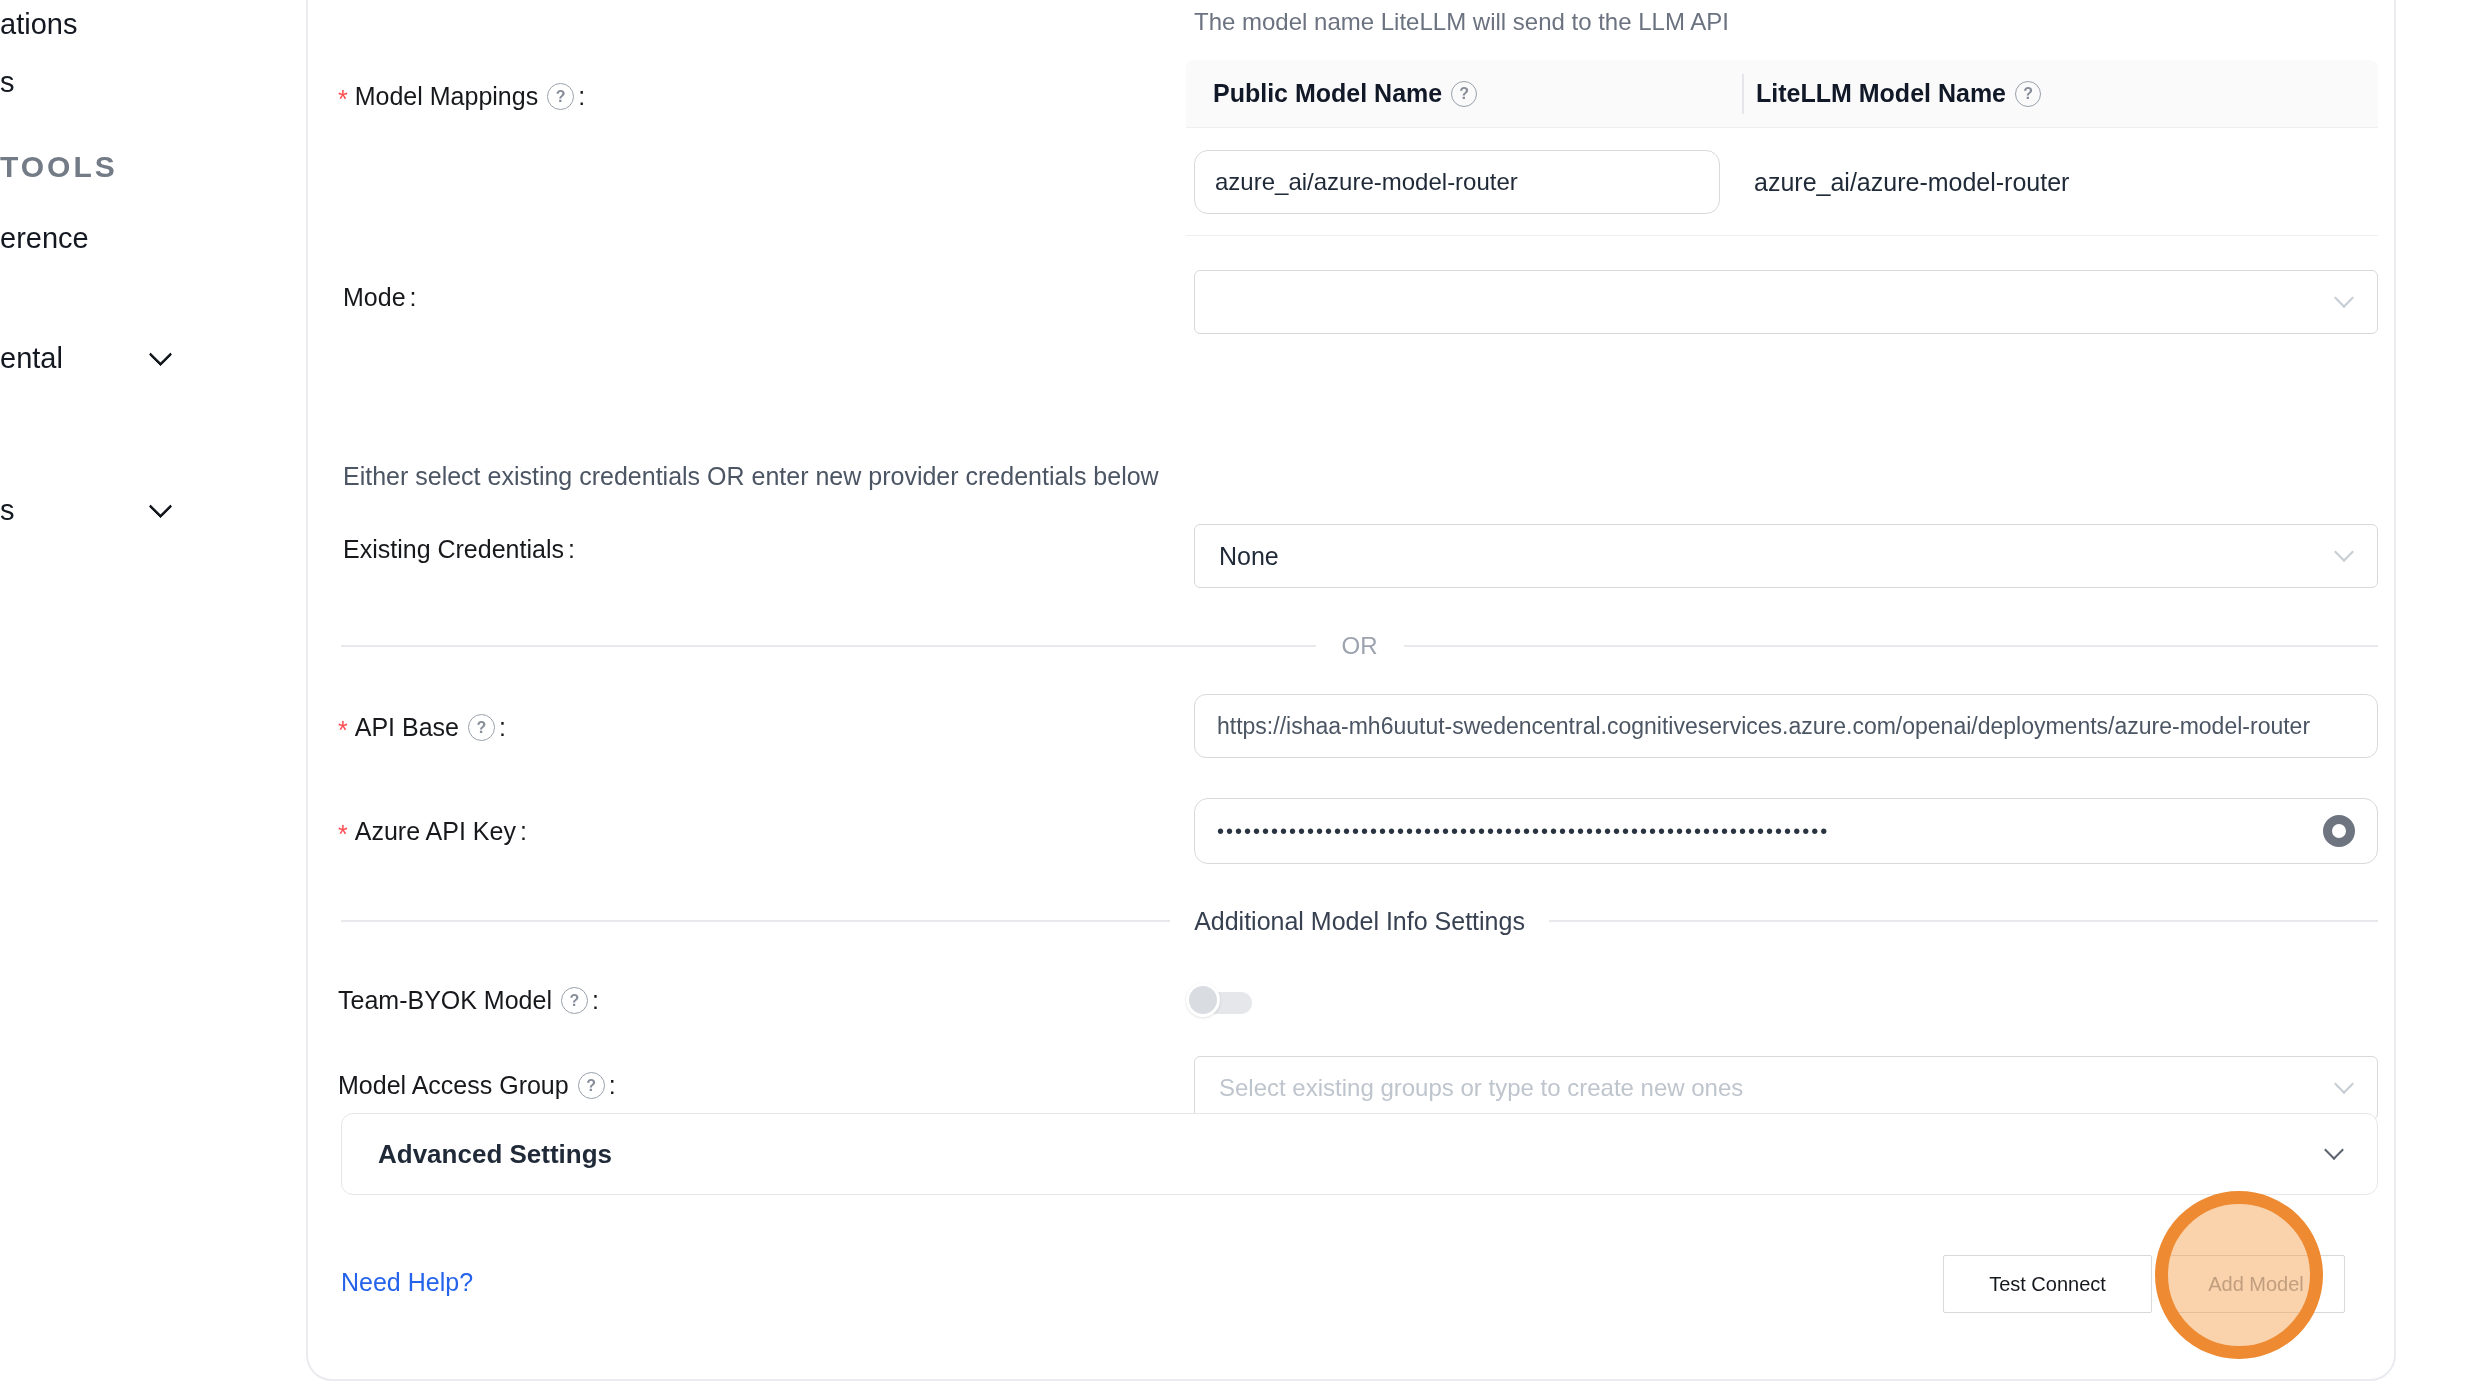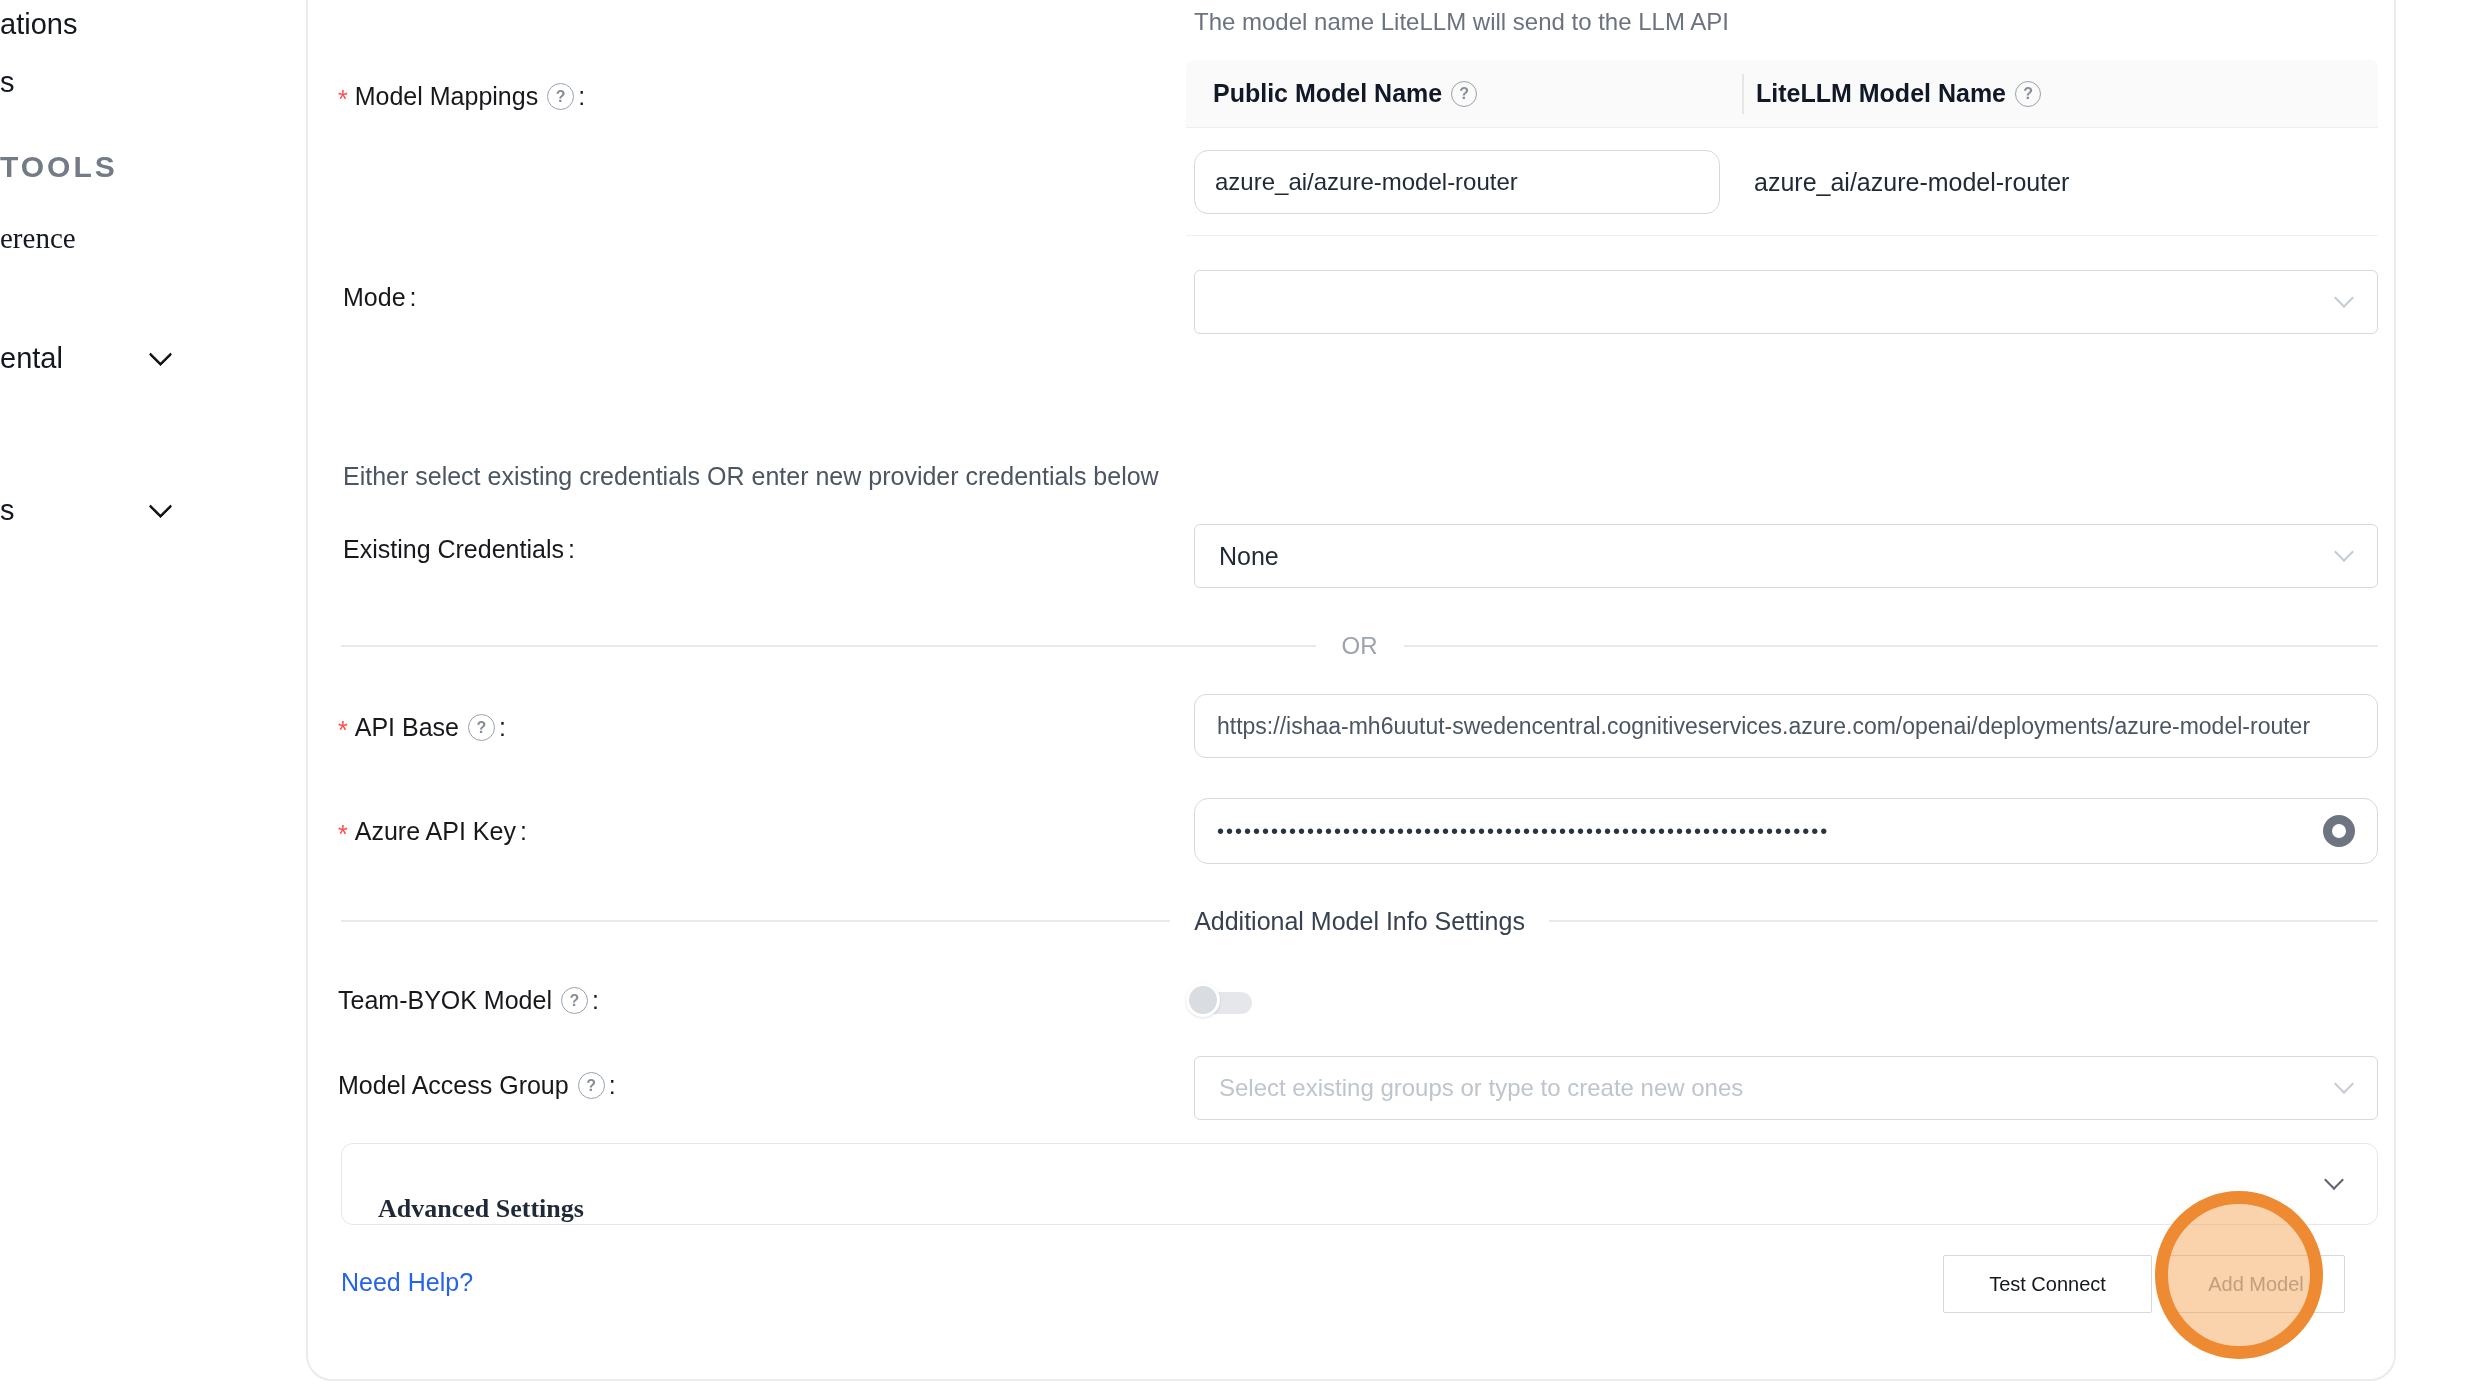--- a/index.html
+++ b/index.html
@@ -52,21 +52,21 @@
   .input { border-radius:12px; font-size:23px; color:#4b5563; padding:16px 22px; white-space:nowrap; overflow:hidden; }
   .input input { border:none; outline:none; width:100%; font-size:23px; color:#4b5563; font-family:"Liberation Sans", sans-serif; background:transparent; }
   .hint { position:absolute; font-size:24px; color:#6b7280; }
   .dots { font-size:20px; letter-spacing:2px; color:#2a3340; overflow:hidden; white-space:nowrap; padding-right:60px; }
   .eye { position:absolute; right:22px; top:50%; margin-top:-16px; width:32px; height:32px; border:9px solid #6e7480; border-radius:50%; background:#fff; }
   
   .toggle { position:absolute; left:1186px; top:983px; width:70px; height:40px; }
   .toggle .pill { position:absolute; left:8px; top:9px; width:58px; height:22px; border-radius:11px; background:#e5e7ea; }
   .toggle .knob { position:absolute; left:0; top:0; width:34px; height:34px; border:3px solid #fff; border-radius:50%; background:#d9dce0; box-shadow:0 1px 3px rgba(0,0,0,0.12); }
   
-  .adv { position:absolute; left:341px; top:1143px; width:2037px; height:82px; background:#fff; border:1.5px solid #e5e7eb; border-radius:12px; display:flex; align-items:flex-end;font-family:Liberation Serif, serif; }
+  .adv { position:absolute; left:341px; top:1113px; width:2037px; height:82px; background:#fff; border:1.5px solid #e5e7eb; border-radius:12px; display:flex; align-items:center; }
   .adv .lbl { margin-left:36px; font-size:26px; font-weight:700; color:#1f2937; }
   .adv .chev { position:absolute; right:36px; top:50%; width:14px; height:14px; margin-top:-11px; border-right:2.5px solid #5b6470; border-bottom:2.5px solid #5b6470; transform:rotate(45deg); }
   
   .link { color:#2563eb; }
   .btn { position:absolute; height:58px; background:#fff; border:1.5px solid #d9d9d9; border-radius:2px; display:flex; align-items:center; justify-content:center; font-size:20px; }
   .btn-test { left:1943px; top:1255px; width:209px; color:#15181d; }
   .btn-add { left:2167px; top:1255px; width:178px; color:#98a1ac; }
   
   .highlight {
     position:absolute; left:2155px; top:1191px; width:168px; height:168px;
@@ -77,21 +77,21 @@
 </head>
 <body>
 
 <div class="screen">
 
   <div class="card"></div>
 
   <div class="sb-item" style="top:8px;">ations</div>
   <div class="sb-item" style="top:66px;">s</div>
   <div class="sb-section" style="top:150px;">TOOLS</div>
-  <div class="sb-item" style="top:222px;font-family:Liberation Serif, serif;">erence</div>
+  <div class="sb-item" style="top:222px;">erence</div>
   <div class="sb-item" style="top:342px;">ental</div>
   <span class="sb-chev" style="left:152px; top:346px;"></span>
   <div class="sb-item" style="top:494px;">s</div>
   <span class="sb-chev" style="left:152px; top:498px;"></span>
 
   <div class="hint" style="left:1194px; top:8px;">The model name LiteLLM will send to the LLM API</div>
 
   <div class="f-label" style="left:338px; top:79px;">
     <span class="req">*</span>
     <span>Model Mappings</span>

